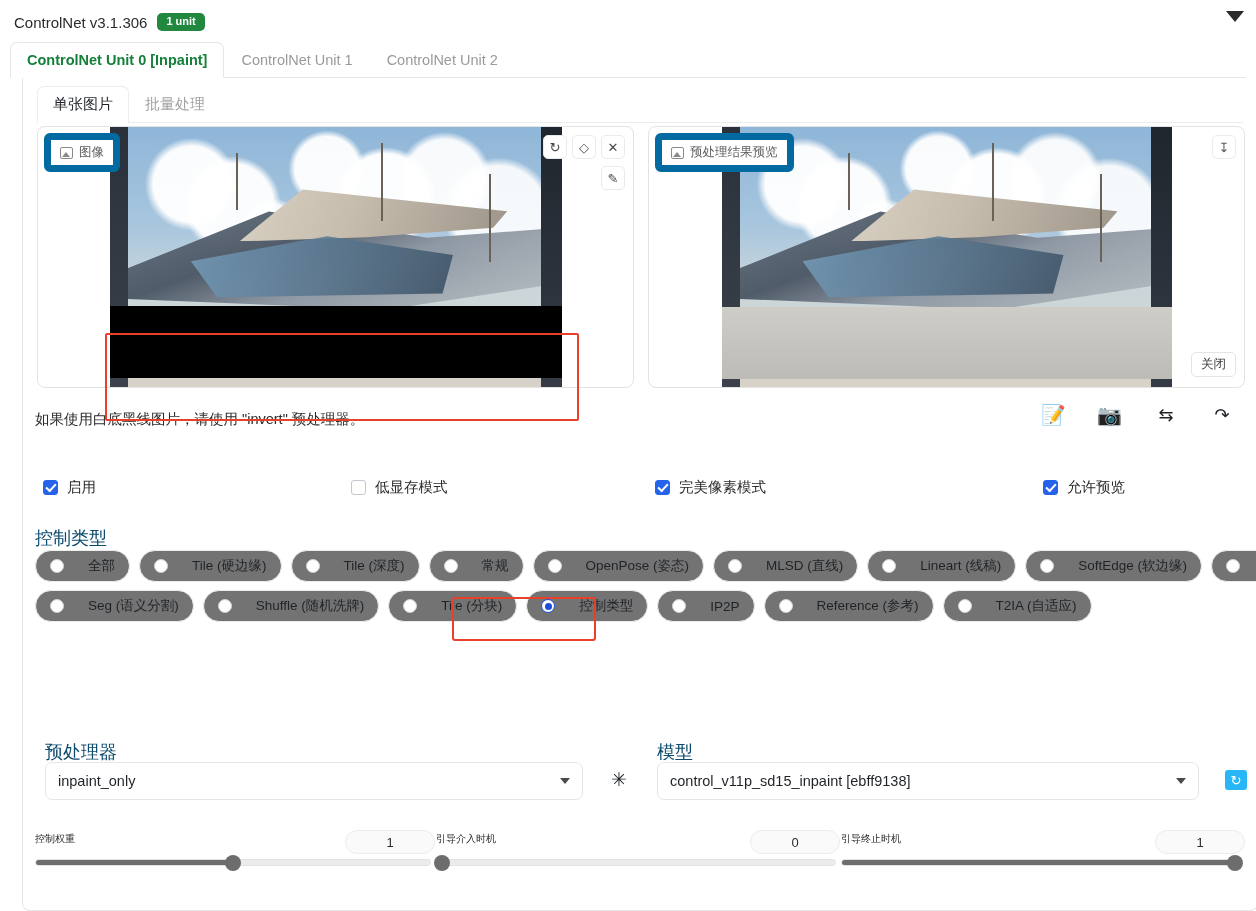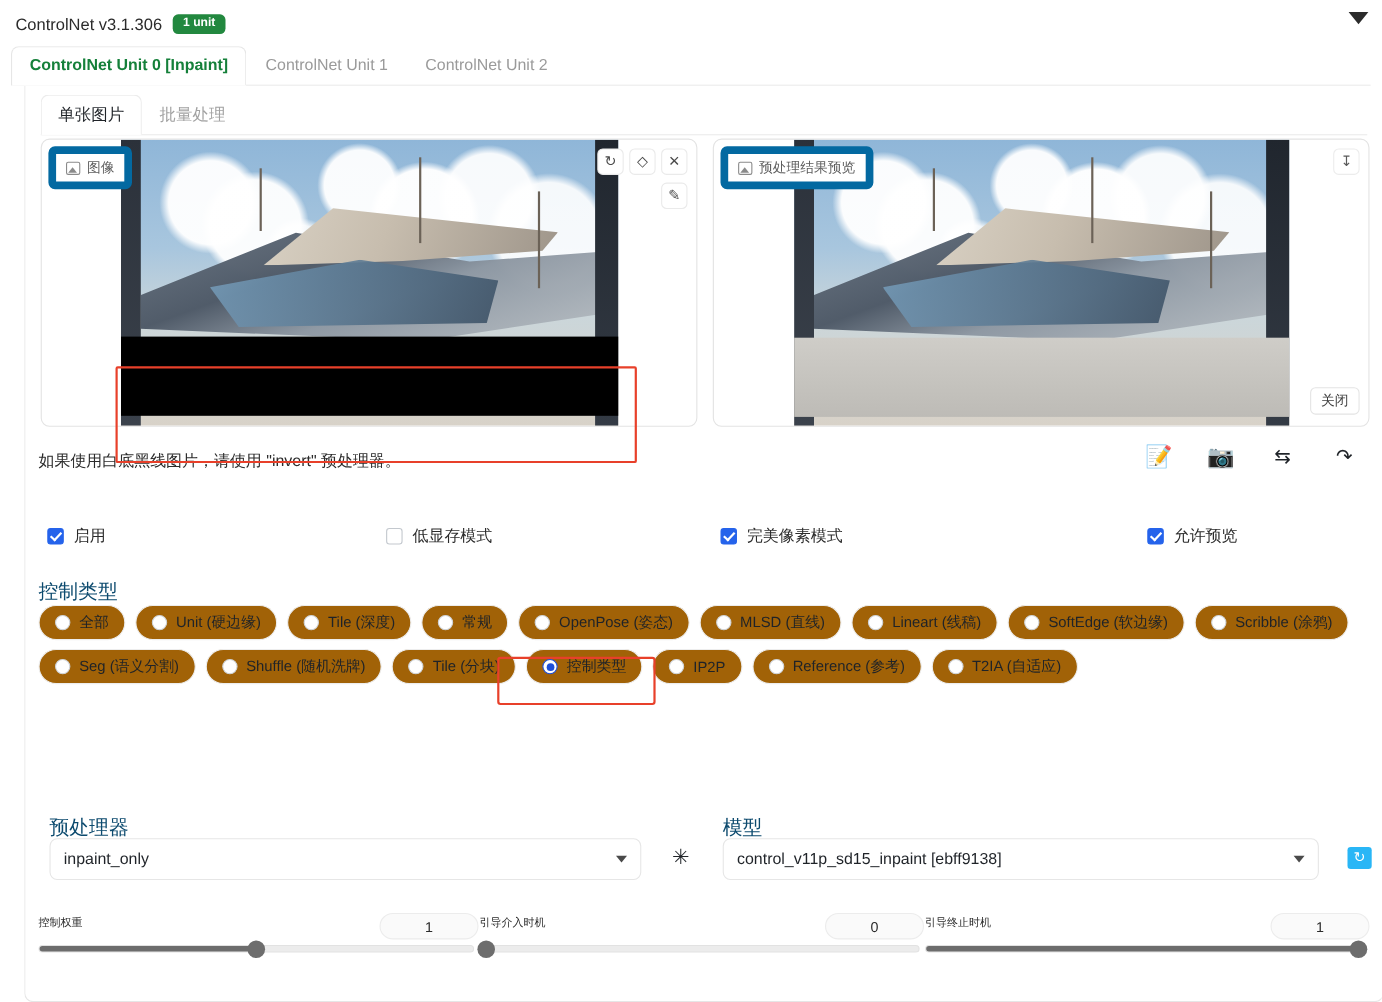--- a/index.html
+++ b/index.html
@@ -193,22 +193,22 @@
     border-width: 0 2px 2px 0; transform: rotate(43deg) translate(-1px,-1px);
   }
   .chk-label { font-size: 14.5px; color: #2b2b2b; }
 
   
   .section-label { font-size: 18px; color: #0c4a6e; }
   #control-type-label { position: absolute; left: 12px; top: 448px; }
   .radio-wrap { position: absolute; left: 12px; top: 472px; width: 1206px; }
   .radio-row { display: flex; flex-wrap: nowrap; gap: 9px; margin-bottom: 8px; }
   .radio {
-    display: flex; align-items: center; gap: 8px; cursor: pointer;
-    background: #a16207; border: 1px solid #ededed; border-radius: 18px;
+    display: flex; align-items: center; gap: 24px; cursor: pointer;
+    background: #737373; border: 1px solid #ededed; border-radius: 18px;
     padding: 6px 14px; font-size: 13.5px; color: #1f2328; white-space: nowrap;
   }
   .dot {
     width: 14px; height: 14px; border-radius: 50%;
     border: 1px solid #cfd3d8; background: #fff; flex: 0 0 auto;
     display: flex; align-items: center; justify-content: center;
   }
   .dot.on { border: 1px solid #1d4ed8; }
   .dot.on::after { content:""; width: 7px; height: 7px; border-radius: 50%; background: #1d4ed8; }
   .red-outline {
@@ -367,21 +367,21 @@
 
     <div class="section-label" id="control-type-label">控制类型</div>
     <div class="radio-wrap">
       <div class="radio-row">
         <div class="radio">
             <span class="dot"></span>
             <span>全部</span>
           </div>
         <div class="radio">
             <span class="dot"></span>
-            <span>Unit (硬边缘)</span>
+            <span>Tile (硬边缘)</span>
           </div>
         <div class="radio">
             <span class="dot"></span>
             <span>Tile (深度)</span>
           </div>
         <div class="radio">
             <span class="dot"></span>
             <span>常规</span>
           </div>
         <div class="radio">

